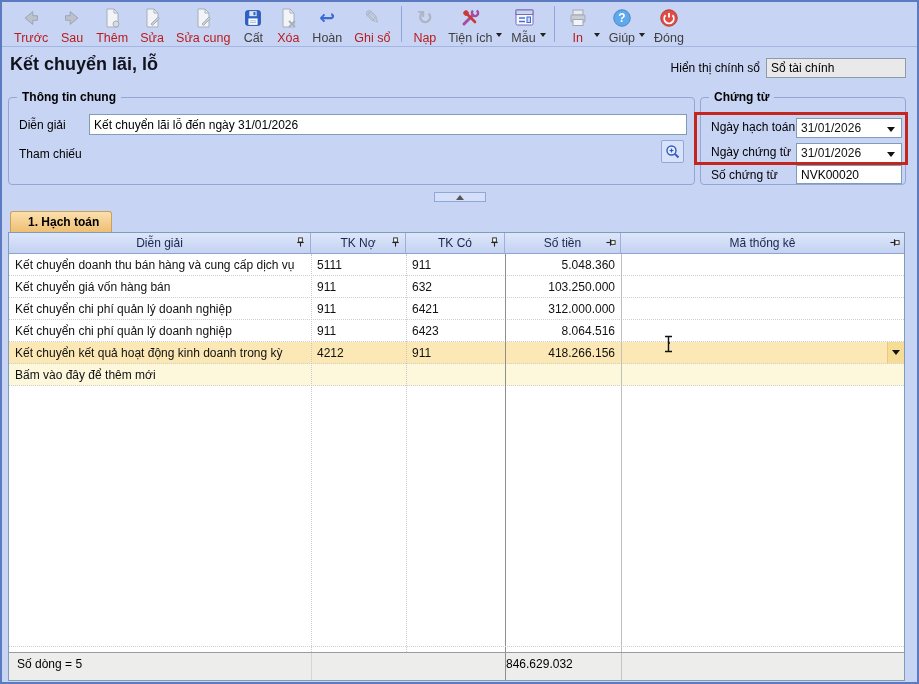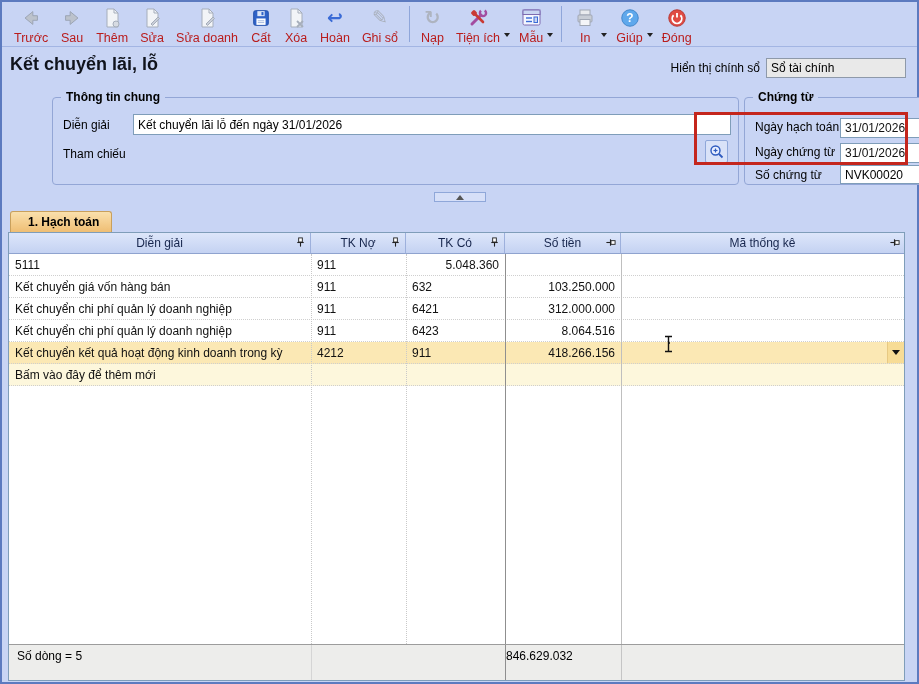--- a/index.html
+++ b/index.html
@@ -8,36 +8,36 @@
   #window { position:relative; width:919px; height:684px; background:#C8D4F4; overflow:hidden;
             box-shadow: inset 0 0 0 2px #5C7ABF; }
 
   
   .toolbar { position:absolute; left:2px; top:2px; right:2px; height:45px;
              display:flex; align-items:flex-start; padding:2px 4px 0 6px;
              border-bottom:1px solid #A3B5E3; }
   .tb-item { display:flex; flex-direction:column; align-items:center; justify-content:space-between;
              height:42px; padding:1px 6px; cursor:default; }
   .tb-icon { height:25px; display:flex; align-items:center; justify-content:center; }
-  .tb-label { font-size:12.5px; color:#b91c1c; white-space:nowrap; }
+  .tb-label { font-size:12.5px; color:#404040; white-space:nowrap; }
   .tb-item.disabled .tb-label { color:#b91c1c; }
   .tb-caret { width:0; height:0; border-left:3.5px solid transparent; border-right:3.5px solid transparent;
               border-top:4px solid #222; align-self:center; margin:20px 3px 0 -2px; }
   .tb-sep { width:1px; height:36px; background:#8FA6DA; margin:2px 5px 0 5px; }
   .glyph-icon { font-size:19px; line-height:22px; font-weight:bold; }
 
   
   .page-title { position:absolute; left:10px; top:54px; font-size:18px; font-weight:bold; color:#10131C; }
   .display-book { position:absolute; right:13px; top:58px; display:flex; align-items:center; gap:6px; }
   .display-book .db-label { color:#000; }
   .db-value { width:140px; height:20px; background:#E9E9E9; border:1px solid #8E99A9;
               padding:2px 4px; color:#000; }
 
   
-  .groupbox { position:absolute; border:1px solid #93A6D6; border-radius:4px; background:#C8D4F4;margin-left:44px; }
+  .groupbox { position:absolute; border:1px solid #93A6D6; border-radius:4px; background:#C8D4F4; }
   .gb-legend { position:absolute; top:-8px; left:8px; background:#C8D4F4; padding:0 5px;
                font-weight:bold; color:#000; }
   #gb-general { left:8px; top:97px; width:687px; height:88px; }
   #gb-chungtu { left:700px; top:97px; width:206px; height:88px; }
 
   .fld-label { position:absolute; color:#000; }
   .txt-input { position:absolute; height:21px; background:#FFF; border:1px solid #7F9DB9;
                padding:1px 4px; font-family:inherit; font-size:12px; color:#000; }
   .combo { position:absolute; height:20px; background:#FFF; border:1px solid #7F9DB9;
            padding:2px 4px; }
@@ -81,21 +81,21 @@
   .row-drop { position:absolute; right:0; top:0; width:17px; height:21px; background:#F7DC96;
               border-left:1px solid #E7C983; display:flex; align-items:center; justify-content:center;
               cursor:pointer; }
   .row-drop::after { content:""; width:0; height:0; border-left:4px solid transparent;
               border-right:4px solid transparent; border-top:5px solid #111; }
   .vline { position:absolute; top:21px; bottom:22px; width:0; pointer-events:none; }
   .vline.dot { border-left:1px dotted #C9C9C9; }
   .vline.solid1 { border-left:1px solid #8F8F8F; }
   .vline.solid2 { border-left:1px solid #BFBFBF; }
   .hdotline { position:absolute; left:0; right:0; top:413px; border-top:1px dotted #CFCFCF; }
-  .gfooter { position:absolute; left:0; right:0; bottom:0; height:36px; background:#EDEDEB;
+  .gfooter { position:absolute; left:0; right:0; bottom:0; height:28px; background:#EDEDEB;
              border-top:1px solid #9C9C9C; }
   .gf-count { position:absolute; left:8px; top:4px; color:#000; }
   .gf-total { position:absolute; left:497px; width:114px; top:4px; text-align:left; color:#000; }
   .gf-sep { position:absolute; top:0; bottom:0; width:0; }
 
   .ibeam-cursor { position:absolute; left:663px; top:335px; z-index:9; pointer-events:none; }
 </style>
 </head>
 <body>
 
@@ -144,21 +144,21 @@
     </div>
 
     <div class="tb-item disabled">
       <span class="tb-icon">
         <svg width="24" height="24" viewBox="0 0 24 24">
             <path d="M7 3 h7 l4 4 v14 H7 Z" fill="#F2F4F7" stroke="#A6AEBB"></path>
             <path d="M14 3 v4 h4" fill="none" stroke="#A6AEBB"></path>
             <path d="M11 18 L18 11 L19.5 12.5 L12.5 19.5 Z" fill="#C9CED8" stroke="#A6AEBB"></path>
           </svg>
       </span>
-      <span class="tb-label">Sửa doanh</span>
+      <span class="tb-label">Sửa cung</span>
     </div>
 
     <div class="tb-item">
       <span class="tb-icon">
         <svg width="22" height="22" viewBox="0 0 24 24">
             <rect x="4" y="4" width="16" height="16" rx="2" fill="#2F62C7" stroke="#1E4CA8"></rect>
             <rect x="8" y="4.5" width="8" height="5.5" fill="#DCE6F8"></rect>
             <rect x="12.5" y="5.5" width="2.2" height="3.4" fill="#2F62C7"></rect>
             <rect x="7" y="12.5" width="10" height="7" fill="#FFFFFF"></rect>
             <line x1="8.5" y1="15" x2="15.5" y2="15" stroke="#9FB4DB"></line>
@@ -359,20 +359,21 @@
               <g transform="rotate(90 6 6)">
                 <rect x="4" y="1" width="4" height="4.5" fill="#FFF" stroke="#222"></rect>
                 <line x1="2.5" y1="6" x2="9.5" y2="6" stroke="#222" stroke-width="1.2"></line>
                 <line x1="6" y1="6" x2="6" y2="10.5" stroke="#222" stroke-width="1.2"></line>
               </g>
             </svg></span>
       </div>
     </div>
 
     <div class="grow drow">
+      <div class="cell">Kết chuyển doanh thu bán hàng và cung cấp dịch vụ</div>
       <div class="cell">5111</div>
       <div class="cell">911</div>
       <div class="cell num">5.048.360</div>
       <div class="cell"></div>
     </div>
 
     <div class="grow drow">
       <div class="cell">Kết chuyển giá vốn hàng bán</div>
       <div class="cell">911</div>
       <div class="cell">632</div>

